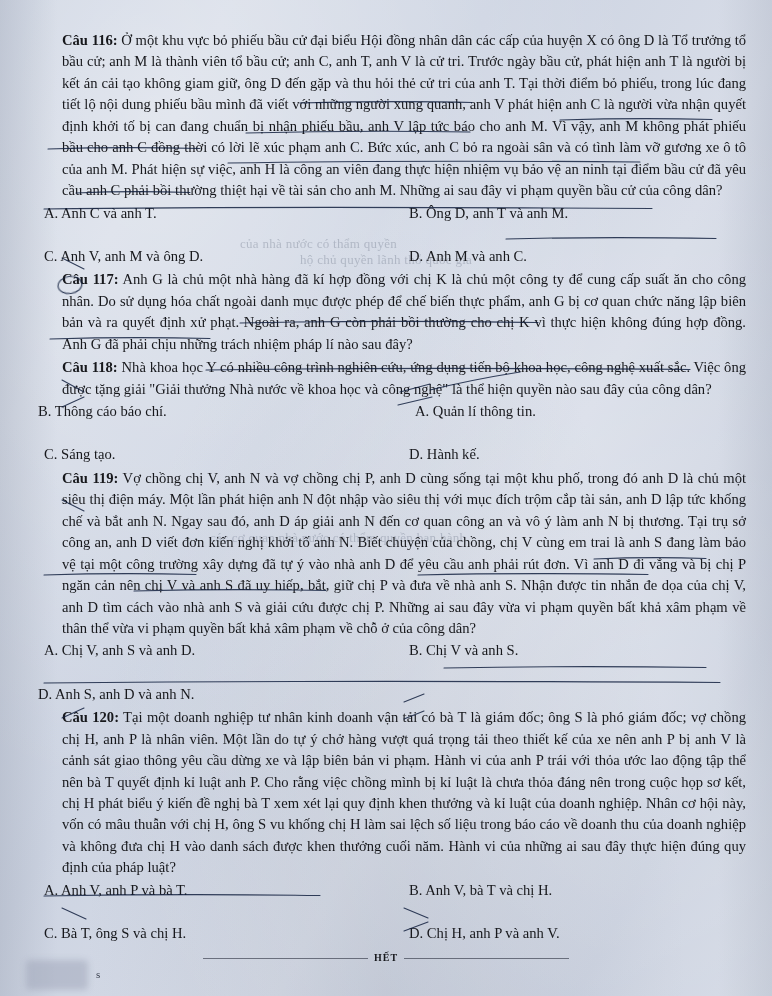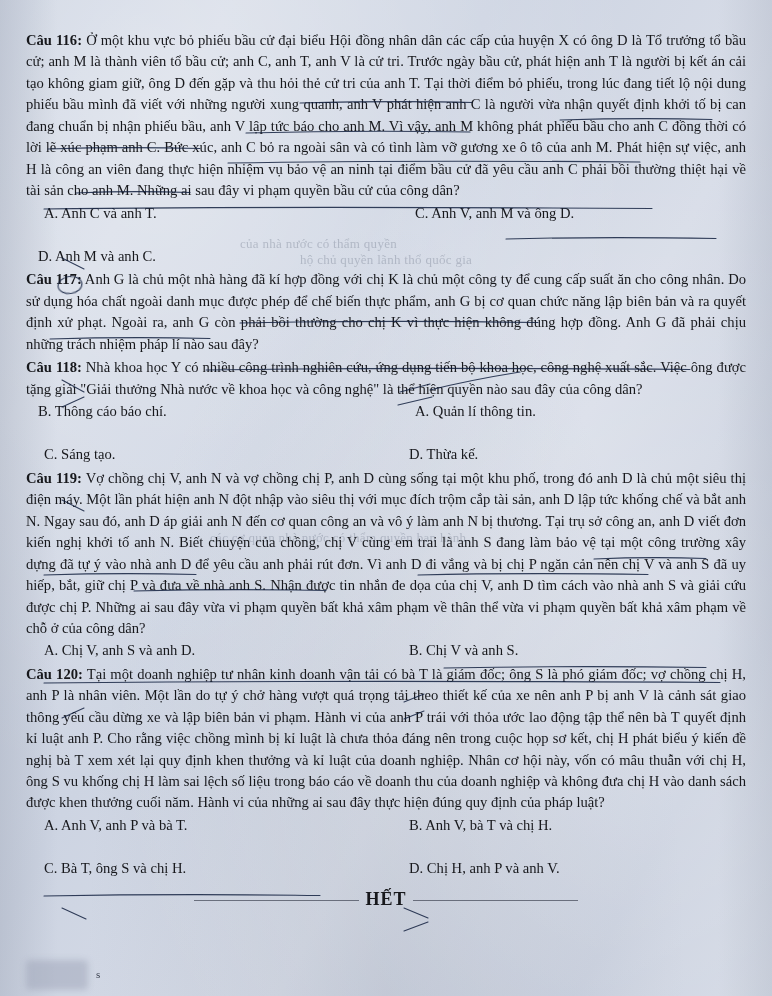--- a/index.html
+++ b/index.html
@@ -48,20 +48,21 @@
     font-size: 14.6px;
     line-height: 1.47;
     text-align: justify;
   }
   .q {
     margin-bottom: 2px;
   }
   .q-stem {
     text-align: justify;
     text-justify: inter-word;
+    margin-left: 36px;
   }
   .q-num {
     font-weight: bold;
   }
   .opts {
     display: grid;
     grid-template-columns: 1fr 1fr;
     column-gap: 8px;
     row-gap: 1px;
     margin-top: 1px;
@@ -72,21 +73,21 @@
     position: relative;
     white-space: nowrap;
     overflow: visible;
   }
   .opt-b { padding-left: 12px; }
   .het {
     margin-top: 6px;
     text-align: center;
     font-weight: bold;
     letter-spacing: 1px;
-    font-size: 18px;
+    font-size: 10px;
   }
   .het-line {
     display: inline-block;
     width: 165px;
     border-top: 1px solid rgba(40,45,60,0.6);
     vertical-align: middle;
     margin: 0 6px;
   }
   .footer-mark {
     position: absolute;
@@ -138,20 +139,21 @@
 
   <div class="content">
 
     <div class="q">
       <div class="q-stem">
         <span class="q-num">Câu 116:</span>
         <span>Ở một khu vực bỏ phiếu bầu cử đại biểu Hội đồng nhân dân các cấp của huyện X có ông D là Tổ trưởng tổ bầu cử; anh M là thành viên tổ bầu cử; anh C, anh T, anh V là cử tri. Trước ngày bầu cử, phát hiện anh T là người bị kết án cải tạo không giam giữ, ông D đến gặp và thu hỏi thẻ cử tri của anh T. Tại thời điểm bỏ phiếu, trong lúc đang tiết lộ nội dung phiếu bầu mình đã viết với những người xung quanh, anh V phát hiện anh C là người vừa nhận quyết định khởi tố bị can đang chuẩn bị nhận phiếu bầu, anh V lập tức báo cho anh M. Vì vậy, anh M không phát phiếu bầu cho anh C đồng thời có lời lẽ xúc phạm anh C. Bức xúc, anh C bỏ ra ngoài sân và có tình làm vỡ gương xe ô tô của anh M. Phát hiện sự việc, anh H là công an viên đang thực hiện nhiệm vụ bảo vệ an ninh tại điểm bầu cử đã yêu cầu anh C phải bồi thường thiệt hại về tài sản cho anh M. Những ai sau đây vi phạm quyền bầu cử của công dân?</span>
       </div>
       <div class="opts">
         <div class="opt"><span>A.</span> <span>Anh C và anh T.</span></div>
+        <div class="opt opt-b"><span>B.</span> <span>Ông D, anh T và anh M.</span></div>
         <div class="opt"><span>C.</span> <span>Anh V, anh M và ông D.</span></div>
         <div class="opt opt-b"><span>D.</span> <span>Anh M và anh C.</span></div>
       </div>
     </div>
 
     <div class="q">
       <div class="q-stem">
         <span class="q-num">Câu 117:</span>
         <span>Anh G là chủ một nhà hàng đã kí hợp đồng với chị K là chủ một công ty để cung cấp suất ăn cho công nhân. Do sử dụng hóa chất ngoài danh mục được phép để chế biến thực phẩm, anh G bị cơ quan chức năng lập biên bản và ra quyết định xử phạt. Ngoài ra, anh G còn phải bồi thường cho chị K vì thực hiện không đúng hợp đồng. Anh G đã phải chịu những trách nhiệm pháp lí nào sau đây?</span>
       </div>
@@ -159,32 +161,33 @@
 
     <div class="q">
       <div class="q-stem">
         <span class="q-num">Câu 118:</span>
         <span>Nhà khoa học Y có nhiều công trình nghiên cứu, ứng dụng tiến bộ khoa học, công nghệ xuất sắc. Việc ông được tặng giải "Giải thưởng Nhà nước về khoa học và công nghệ" là thể hiện quyền nào sau đây của công dân?</span>
       </div>
       <div class="opts">
         <div class="opt opt-b"><span>B.</span> <span>Thông cáo báo chí.</span></div>
         <div class="opt"><span>A.</span> <span>Quản lí thông tin.</span></div>
         <div class="opt"><span>C.</span> <span>Sáng tạo.</span></div>
-        <div class="opt opt-b"><span>D.</span> <span>Thừa kế.</span></div>
+        <div class="opt opt-b"><span>D.</span> <span>Hành kế.</span></div>
       </div>
     </div>
 
     <div class="q">
       <div class="q-stem">
         <span class="q-num">Câu 119:</span>
         <span>Vợ chồng chị V, anh N và vợ chồng chị P, anh D cùng sống tại một khu phố, trong đó anh D là chủ một siêu thị điện máy. Một lần phát hiện anh N đột nhập vào siêu thị với mục đích trộm cắp tài sản, anh D lập tức khống chế và bắt anh N. Ngay sau đó, anh D áp giải anh N đến cơ quan công an và vô ý làm anh N bị thương. Tại trụ sở công an, anh D viết đơn kiến nghị khởi tố anh N. Biết chuyện của chồng, chị V cùng em trai là anh S đang làm bảo vệ tại một công trường xây dựng đã tự ý vào nhà anh D để yêu cầu anh phải rút đơn. Vì anh D đi vắng và bị chị P ngăn cản nên chị V và anh S đã uy hiếp, bắt, giữ chị P và đưa về nhà anh S. Nhận được tin nhắn đe dọa của chị V, anh D tìm cách vào nhà anh S và giải cứu được chị P. Những ai sau đây vừa vi phạm quyền bất khả xâm phạm về thân thể vừa vi phạm quyền bất khả xâm phạm về chỗ ở của công dân?</span>
       </div>
       <div class="opts">
         <div class="opt"><span>A.</span> <span>Chị V, anh S và anh D.</span></div>
         <div class="opt opt-b"><span>B.</span> <span>Chị V và anh S.</span></div>
+        <div class="opt opt-b"><span>D.</span> <span>Anh S, anh D và anh N.</span></div>
       </div>
     </div>
 
     <div class="q">
       <div class="q-stem">
         <span class="q-num">Câu 120:</span>
         <span>Tại một doanh nghiệp tư nhân kinh doanh vận tải có bà T là giám đốc; ông S là phó giám đốc; vợ chồng chị H, anh P là nhân viên. Một lần do tự ý chở hàng vượt quá trọng tải theo thiết kế của xe nên anh P bị anh V là cảnh sát giao thông yêu cầu dừng xe và lập biên bản vi phạm. Hành vi của anh P trái với thỏa ước lao động tập thể nên bà T quyết định kỉ luật anh P. Cho rằng việc chồng mình bị kỉ luật là chưa thỏa đáng nên trong cuộc họp sơ kết, chị H phát biểu ý kiến đề nghị bà T xem xét lại quy định khen thưởng và kỉ luật của doanh nghiệp. Nhân cơ hội này, vốn có mâu thuẫn với chị H, ông S vu khống chị H làm sai lệch số liệu trong báo cáo về doanh thu của doanh nghiệp và không đưa chị H vào danh sách được khen thưởng cuối năm. Hành vi của những ai sau đây thực hiện đúng quy định của pháp luật?</span>
       </div>
       <div class="opts">
         <div class="opt"><span>A.</span> <span>Anh V, anh P và bà T.</span></div>

